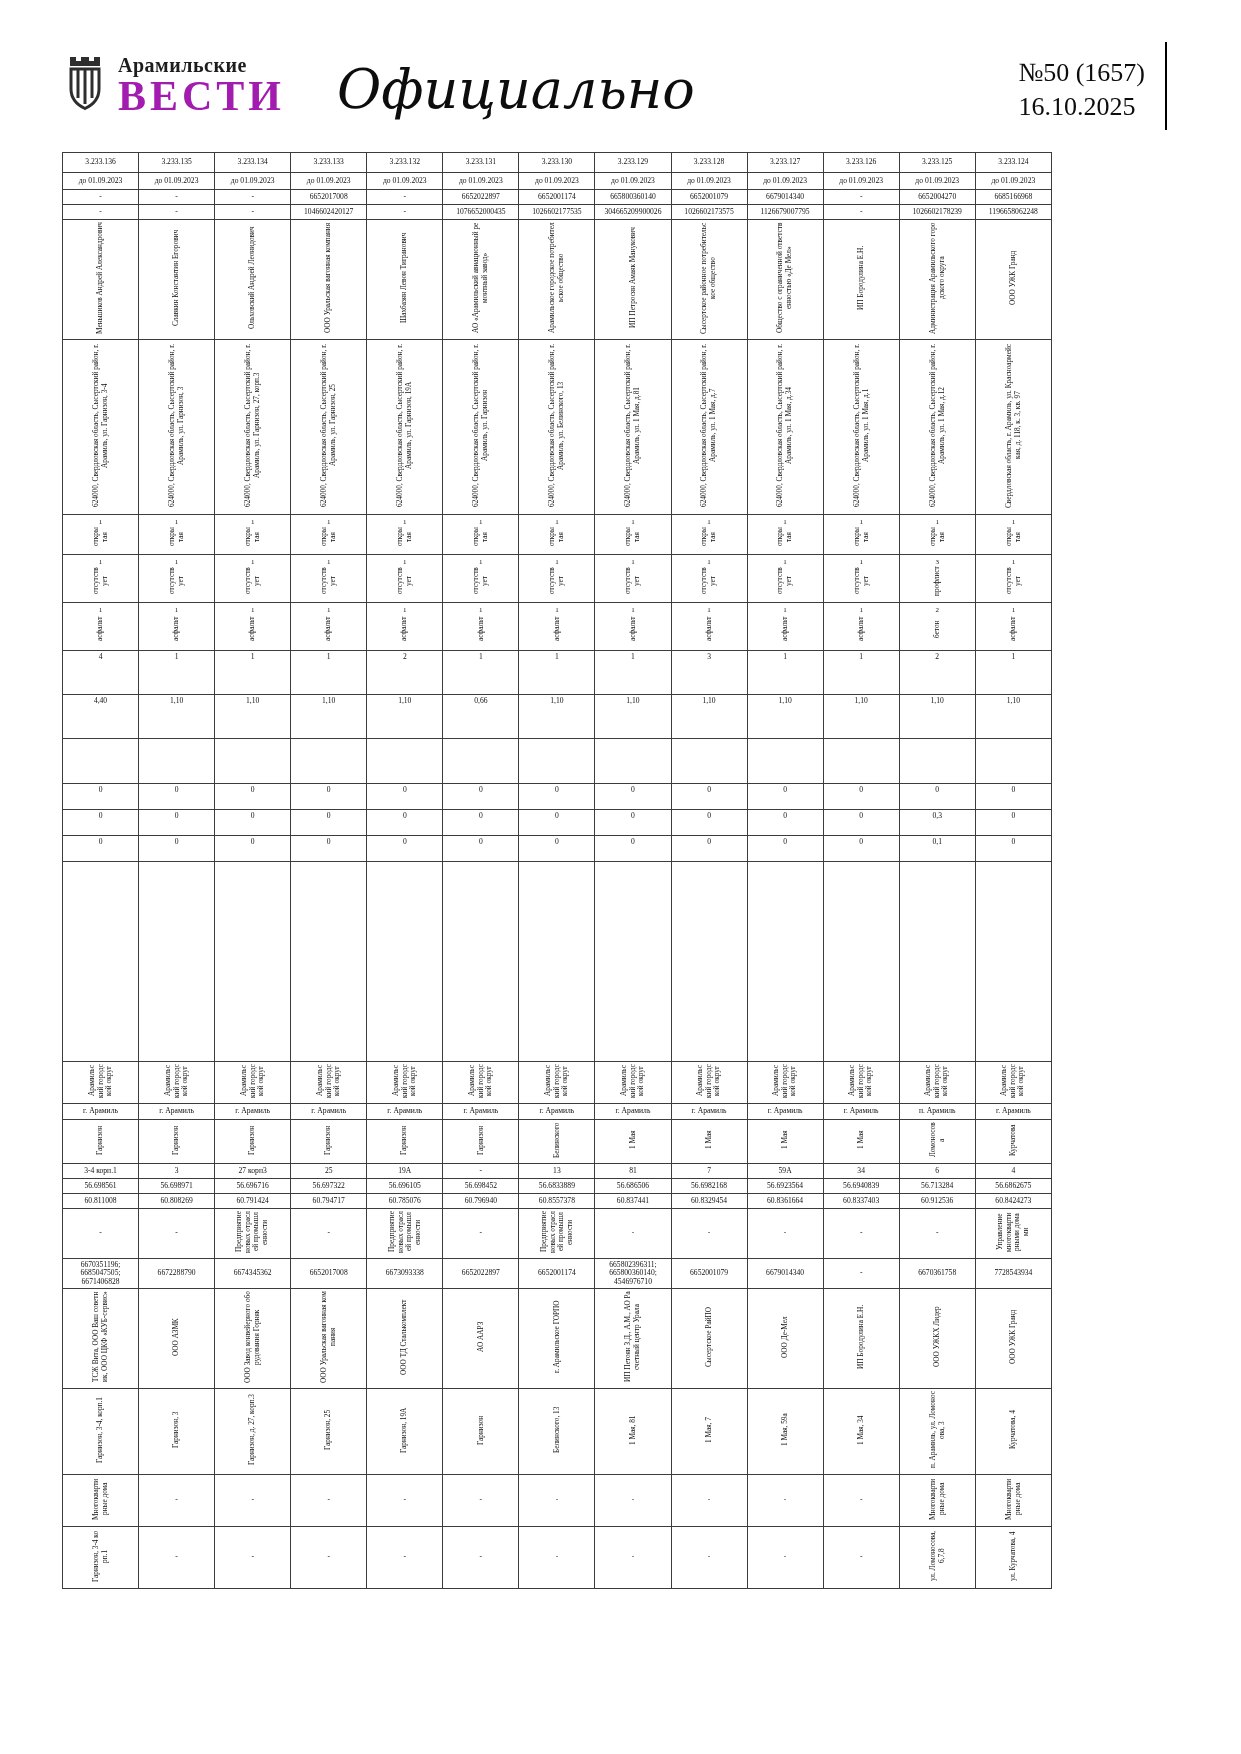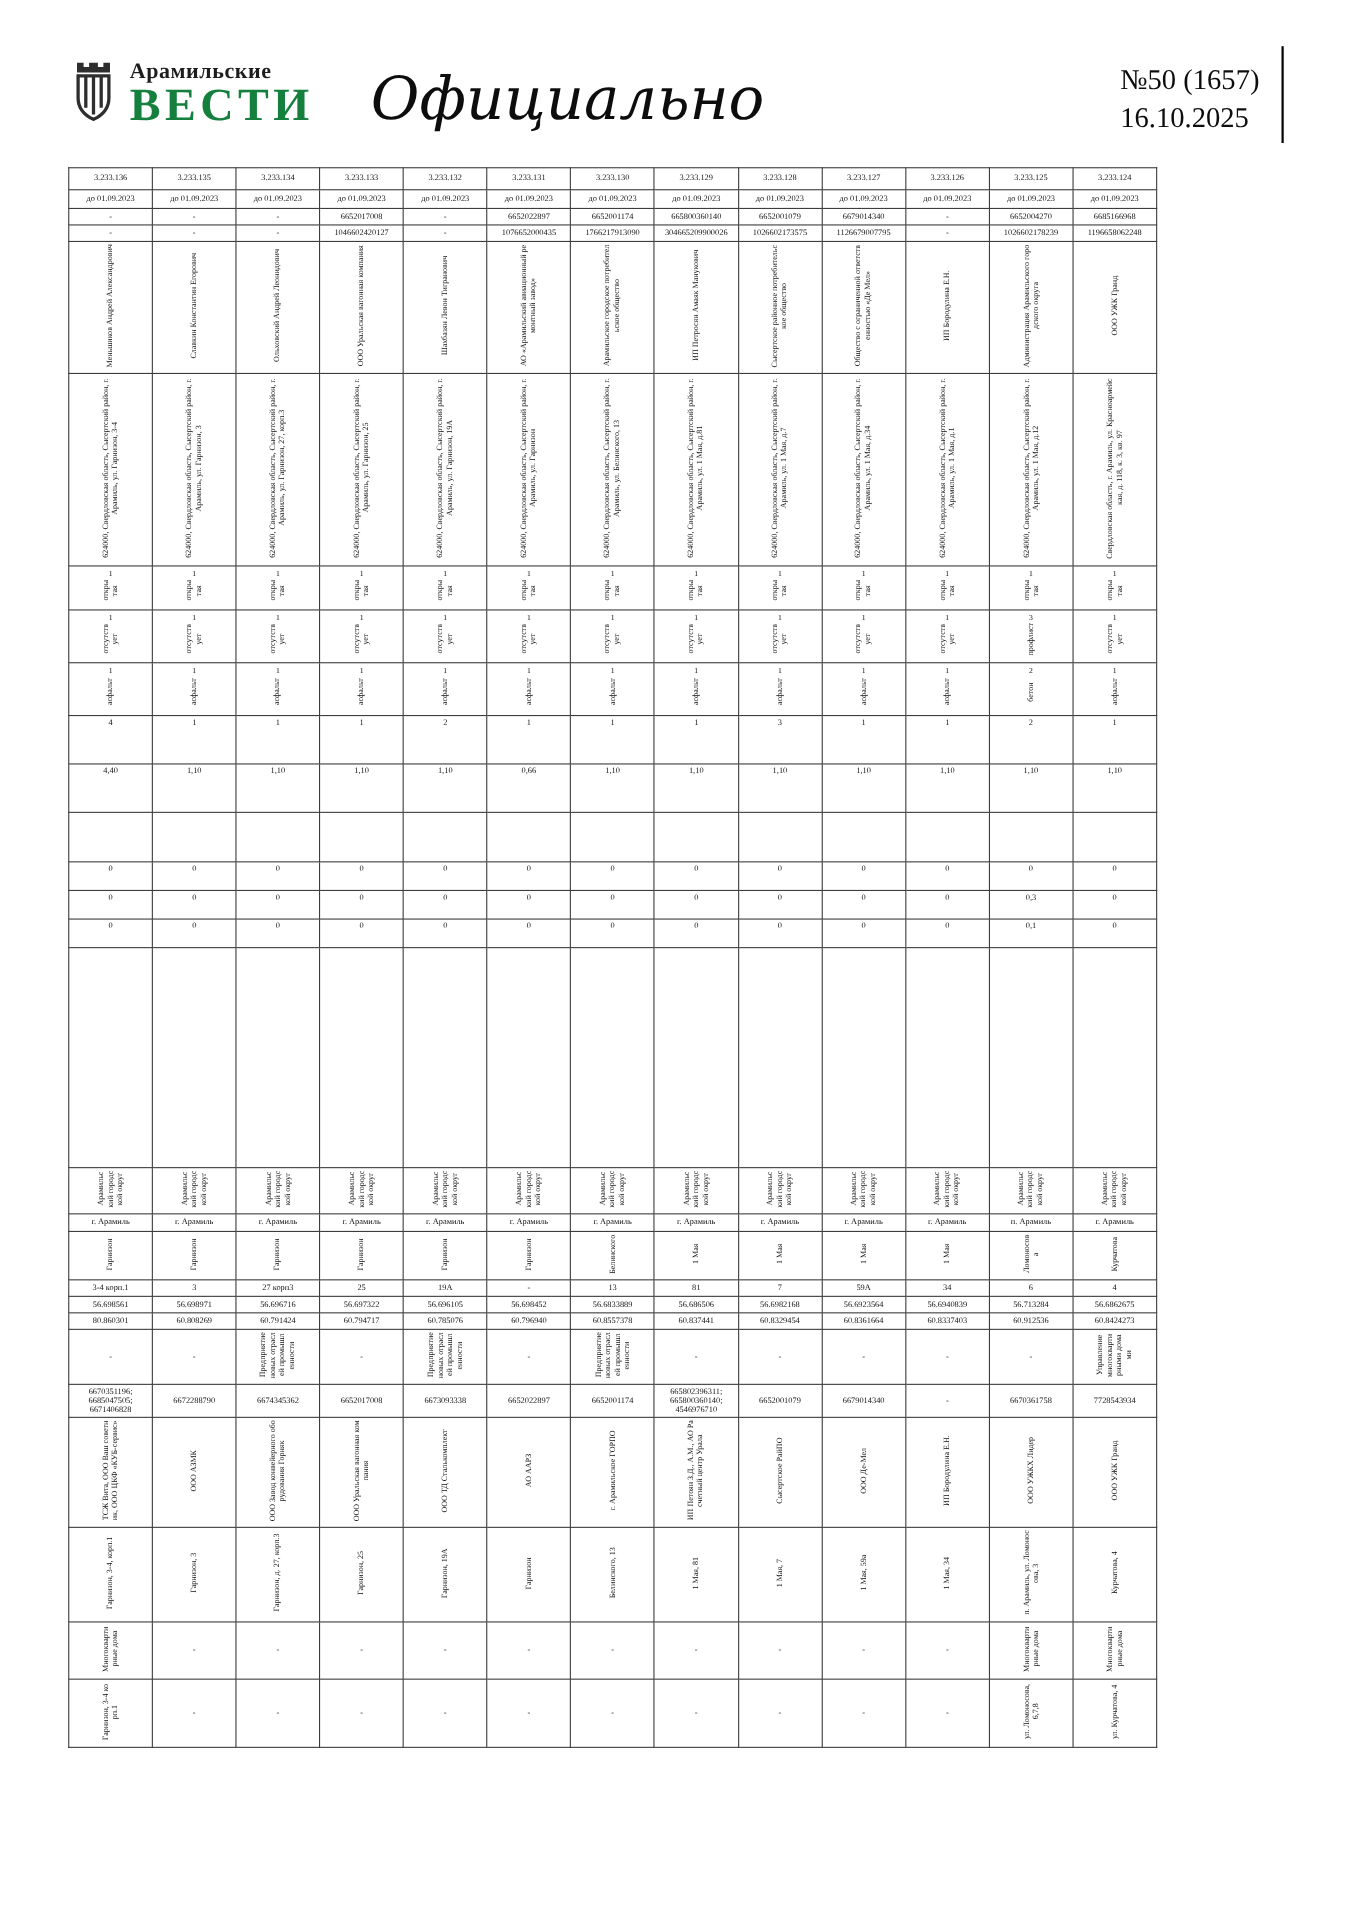--- a/index.html
+++ b/index.html
@@ -3,21 +3,21 @@
 <meta charset="utf-8">
 <style>
   html,body{margin:0;padding:0;background:#ffffff;}
   body{width:1241px;height:1754px;overflow:hidden;font-family:"Liberation Serif",serif;color:#111;}
   .page{position:relative;width:1241px;height:1754px;background:#fff;}
 
   
   .header{display:flex;align-items:center;padding:40px 56px 0 62px;}
   .brand{display:flex;align-items:center;gap:10px;}
   .brand-text .brand-top{font-size:20px;font-weight:600;letter-spacing:.5px;color:#1d1d1d;}
-  .brand-text .brand-main{font-size:42px;font-weight:700;letter-spacing:4px;line-height:.95;color:#15803d;}
+  .brand-text .brand-main{font-size:42px;font-weight:700;letter-spacing:4px;line-height:.95;color:#a21caf;}
   .section-title{font-family:"DejaVu Serif",serif;font-style:italic;font-size:54px;margin:8px 0 0 52px;color:#0d0d0d;}
   .issue{margin-left:auto;font-size:26px;line-height:1.3;margin-top:10px;text-align:left;color:#0d0d0d;}
   .vdivider{width:2px;height:88px;background:#000;margin:2px 18px 0 20px;}
   .page-num{font-family:"DejaVu Serif",serif;font-size:104px;font-weight:700;line-height:.8;margin-top:2px;color:#000;}
 
   
   .registry{border-collapse:collapse;table-layout:fixed;width:990px;margin:22px 0 0 62px;}
   .registry td{border:.6px solid #3c3c3c;padding:1px;text-align:center;vertical-align:middle;
                font-size:7.6px;line-height:1.12;overflow:hidden;word-break:break-word;color:#101010;}
   .registry td.topalign{vertical-align:top;padding-top:2px;}
@@ -106,21 +106,21 @@
           <td><div class="htx">6652004270</div></td>
           <td><div class="htx">6685166968</div></td>
         </tr>
         <tr style="height: 15px;">
           <td><div class="htx">-</div></td>
           <td><div class="htx">-</div></td>
           <td><div class="htx">-</div></td>
           <td><div class="htx">1046602420127</div></td>
           <td><div class="htx">-</div></td>
           <td><div class="htx">1076652000435</div></td>
-          <td><div class="htx">1766217913090</div></td>
+          <td><div class="htx">1026602177535</div></td>
           <td><div class="htx">304665209900026</div></td>
           <td><div class="htx">1026602173575</div></td>
           <td><div class="htx">1126679007795</div></td>
           <td><div class="htx">-</div></td>
           <td><div class="htx">1026602178239</div></td>
           <td><div class="htx">1196658062248</div></td>
         </tr>
         <tr style="height: 120px;">
           <td><div class="vt" style="height: 112px;">Меньшиков Андрей Александрович</div></td>
           <td><div class="vt" style="height: 112px;">Славкин Константин Егорович</div></td>
@@ -370,21 +370,21 @@
           <td><div class="htx">56.698452</div></td>
           <td><div class="htx">56.6833889</div></td>
           <td><div class="htx">56.686506</div></td>
           <td><div class="htx">56.6982168</div></td>
           <td><div class="htx">56.6923564</div></td>
           <td><div class="htx">56.6940839</div></td>
           <td><div class="htx">56.713284</div></td>
           <td><div class="htx">56.6862675</div></td>
         </tr>
         <tr style="height: 15px;">
-          <td><div class="htx">80.860301</div></td>
+          <td><div class="htx">60.811008</div></td>
           <td><div class="htx">60.808269</div></td>
           <td><div class="htx">60.791424</div></td>
           <td><div class="htx">60.794717</div></td>
           <td><div class="htx">60.785076</div></td>
           <td><div class="htx">60.796940</div></td>
           <td><div class="htx">60.8557378</div></td>
           <td><div class="htx">60.837441</div></td>
           <td><div class="htx">60.8329454</div></td>
           <td><div class="htx">60.8361664</div></td>
           <td><div class="htx">60.8337403</div></td>

